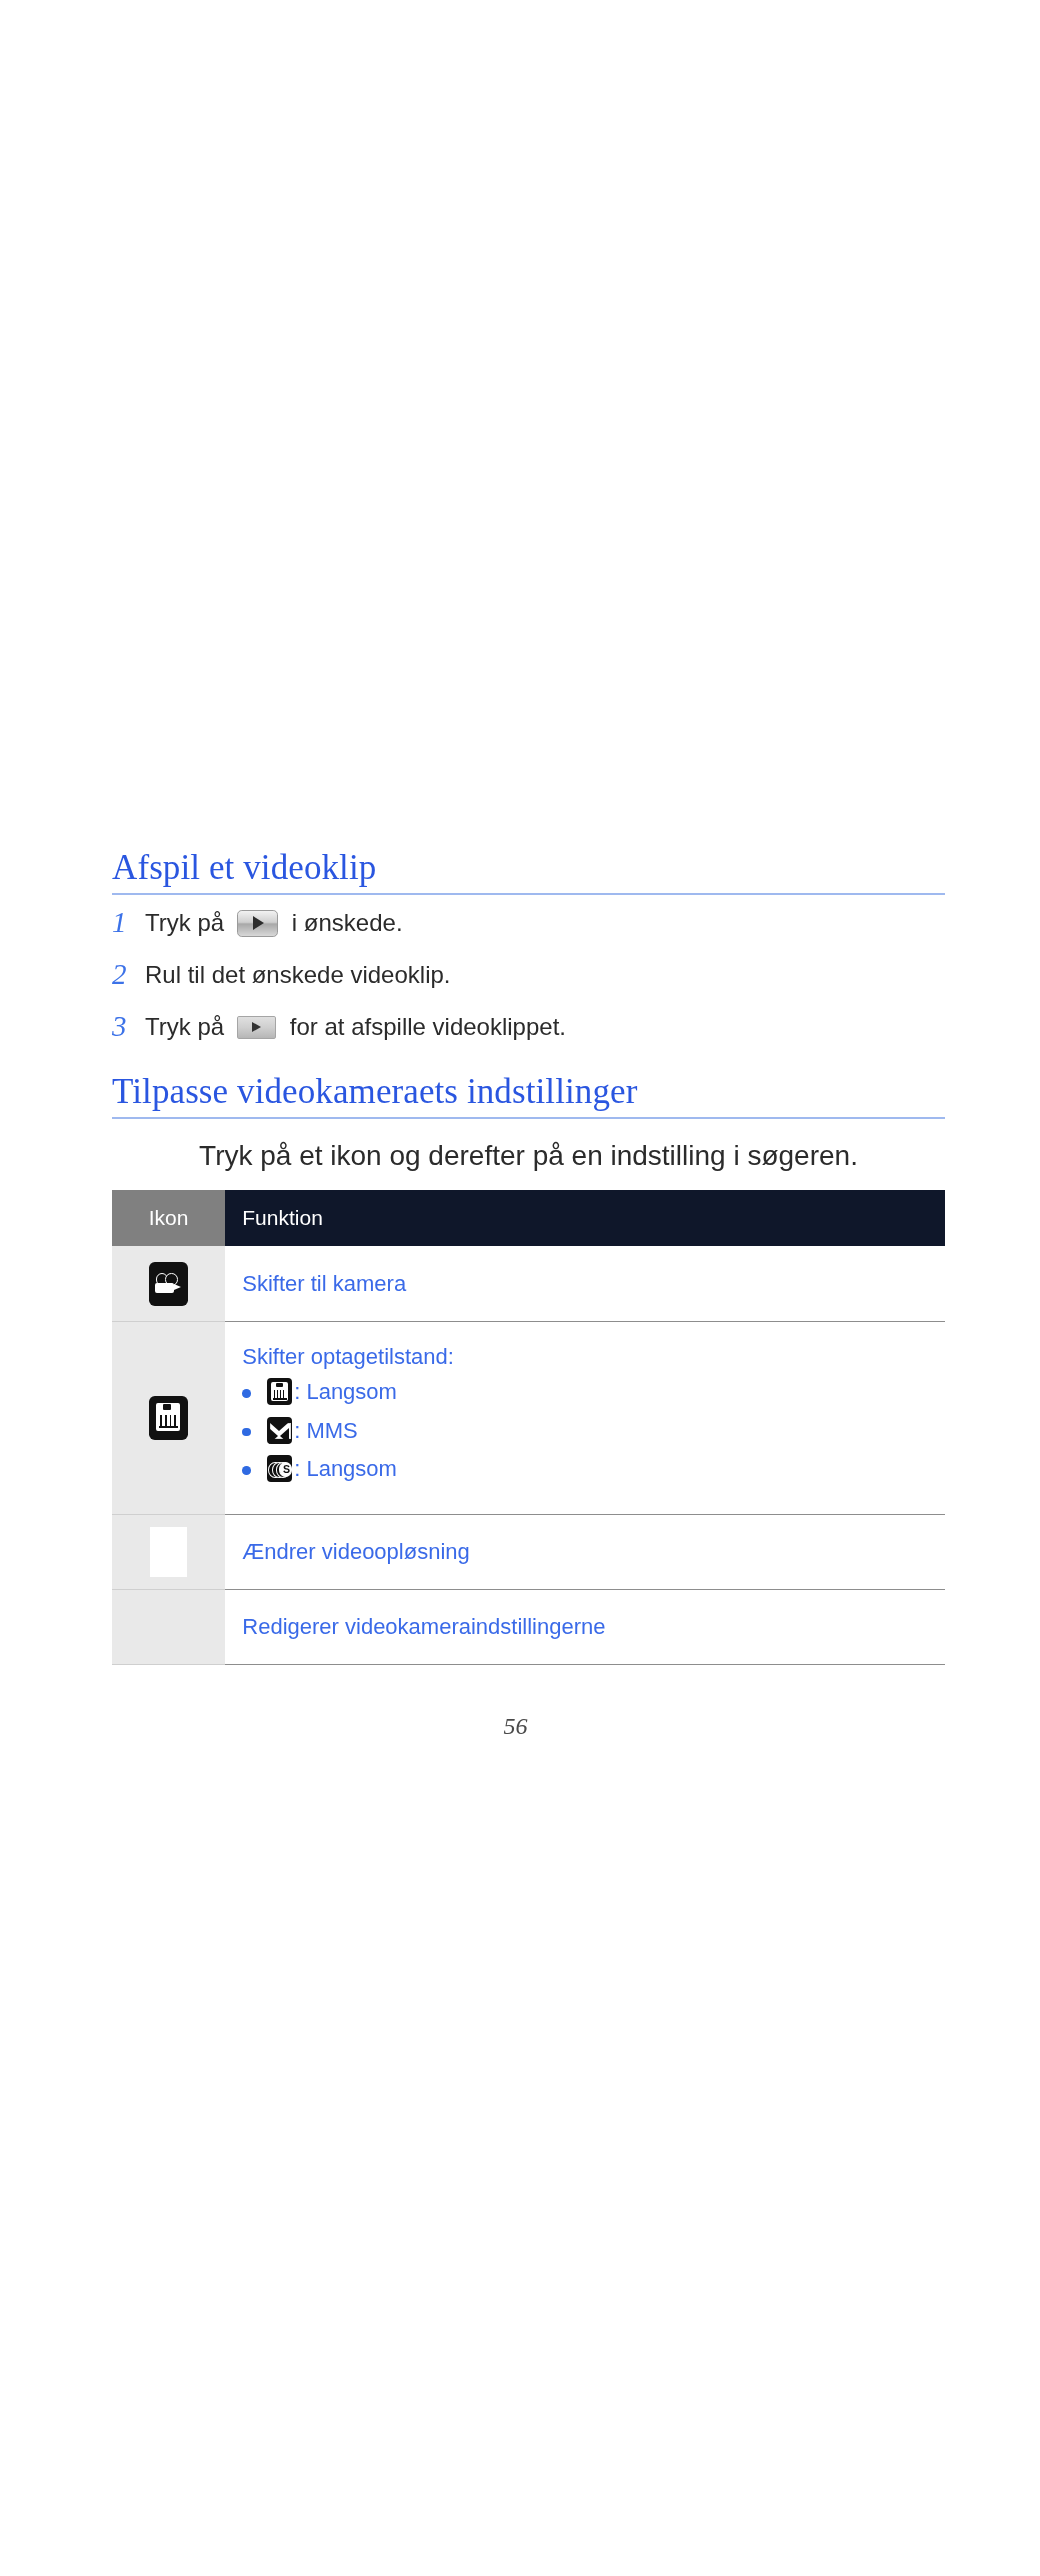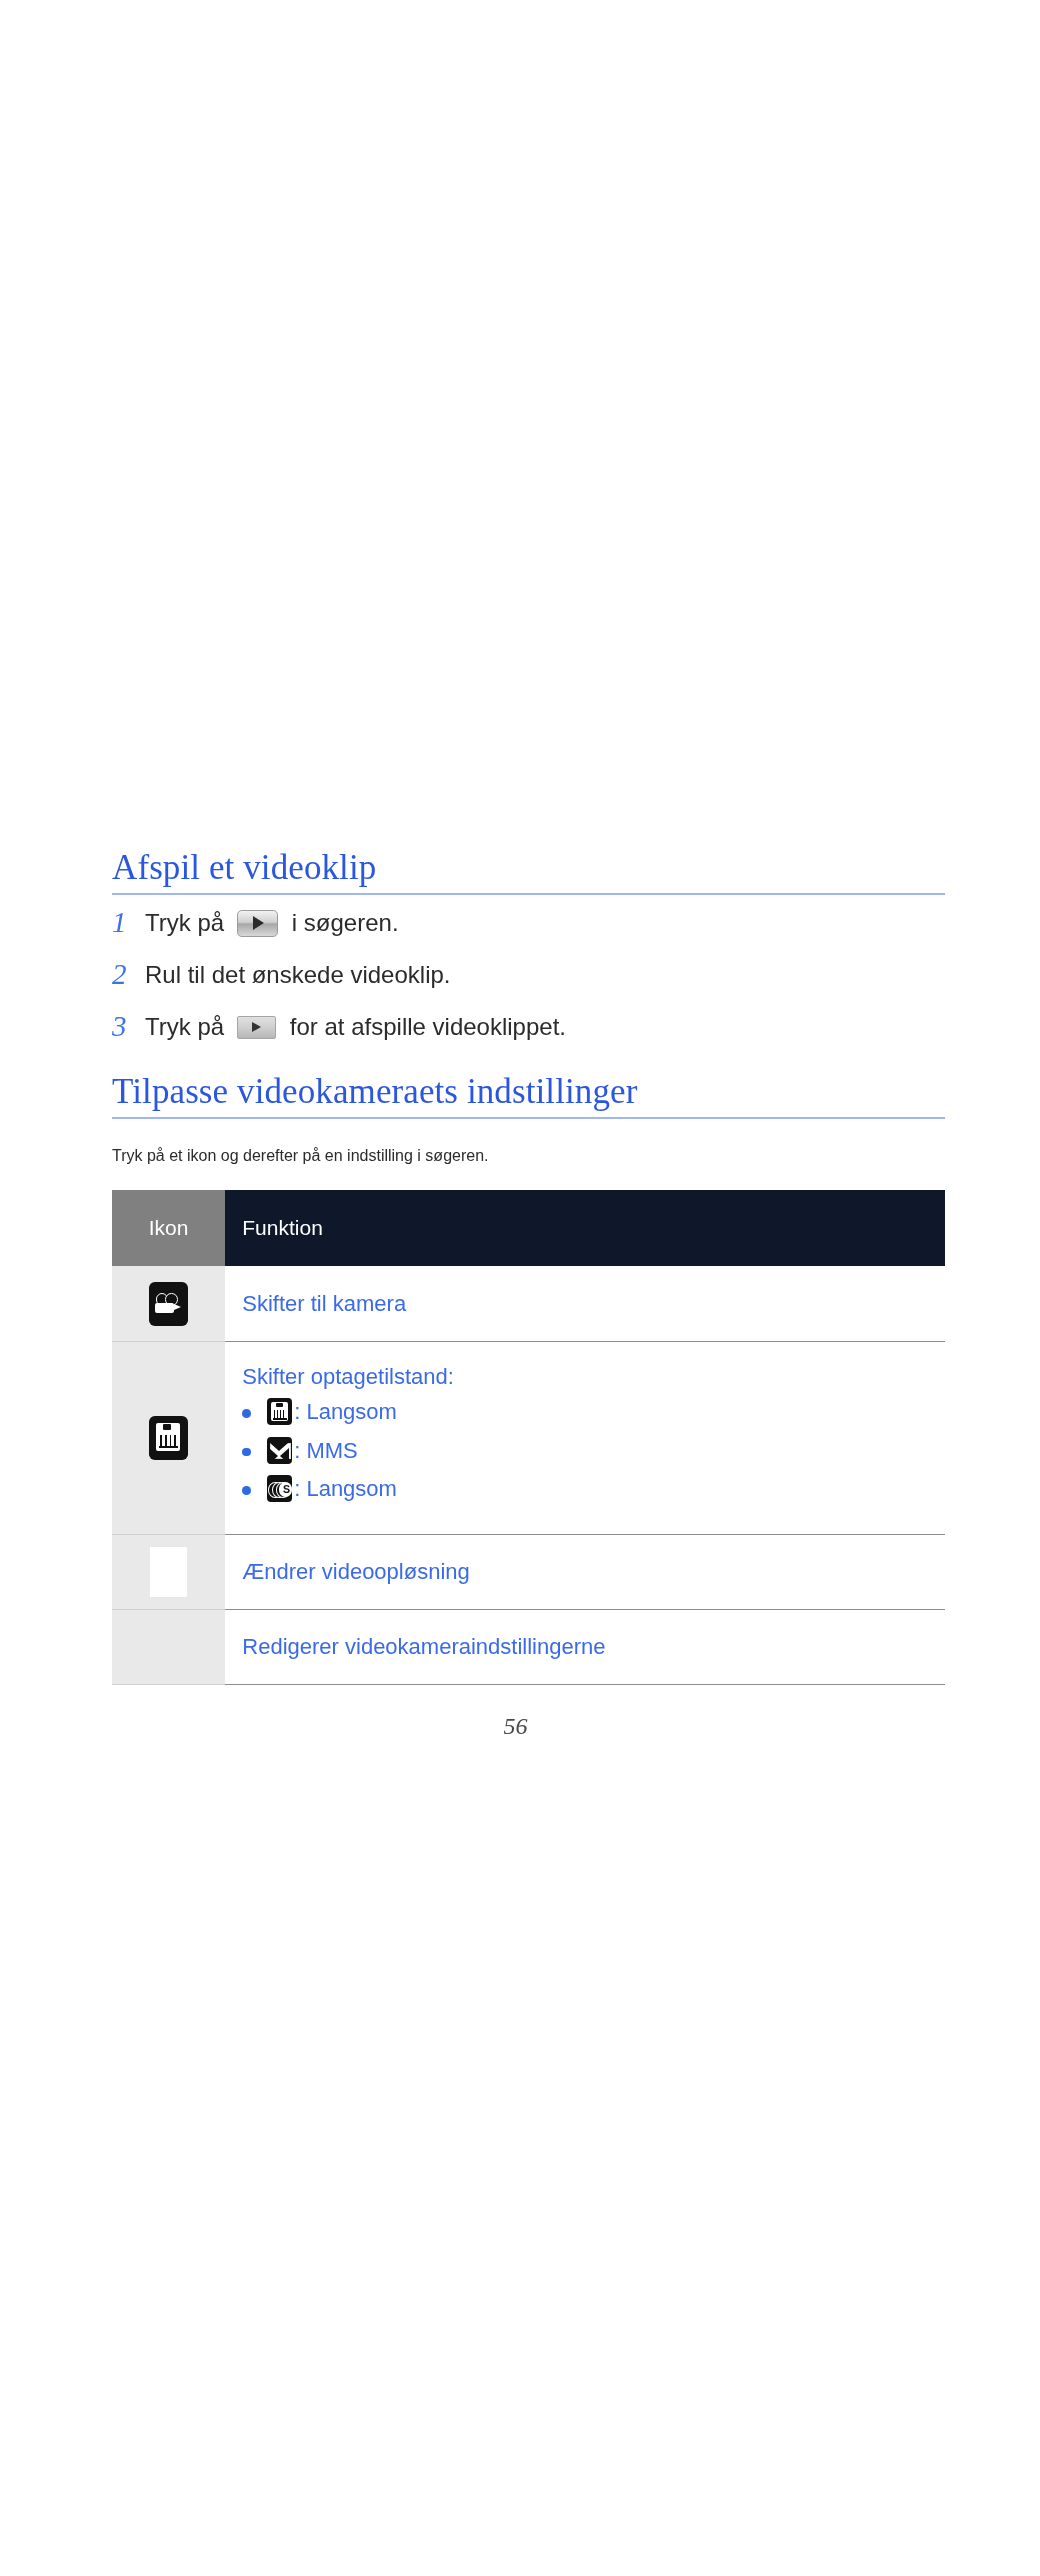--- a/index.html
+++ b/index.html
@@ -118,37 +118,38 @@
     position: absolute;
     left: 13.5px;
     top: 4.8px;
     border-left: 9.6px solid #333333;
     border-top: 5.8px solid transparent;
     border-bottom: 5.8px solid transparent;
   }
 
   
   .intro-line {
-    font-size: 16px;
+    font-size: 28px;
     color: #2b2b2b;
     line-height: 31px;
     margin: 21px 0 19px 0;
+    text-align: center;
   }
 
   
   .icon-table {
     width: 100%;
     border-collapse: collapse;
     table-layout: fixed;
   }
   .icon-table col.c-icon { width: 113px; }
   .icon-table col.c-fn   { width: 720px; }
 
   .icon-table th {
-    padding: 18px;
+    padding: 8px;
     margin: 0;
     height: 40px;
     vertical-align: middle;
     font-weight: normal;
   }
   .th-icon {
     background: #808080;
     color: #ffffff;
     font-size: 21px;
     text-align: center;
@@ -393,21 +394,21 @@
     <h2 class="section-heading">Afspil et videoklip</h2>
     <div class="heading-rule"></div>
 
     <ol class="steps">
 
       <li class="step">
         <span class="step-num">1</span>
         <span class="step-body">
           <span class="txt">Tryk på </span>
             <span class="play-btn-lg"></span>
-            <span class="txt"> i søgeren.</span>
+            <span class="txt"> i ønskede.</span>
         </span>
       </li>
 
       <li class="step">
         <span class="step-num">2</span>
         <span class="step-body">
           <span class="txt">Rul til det ønskede videoklip.</span>
         </span>
       </li>
 

